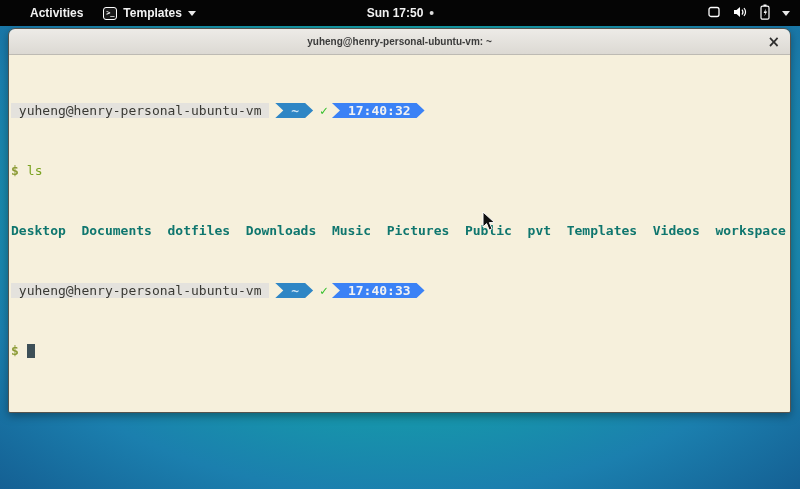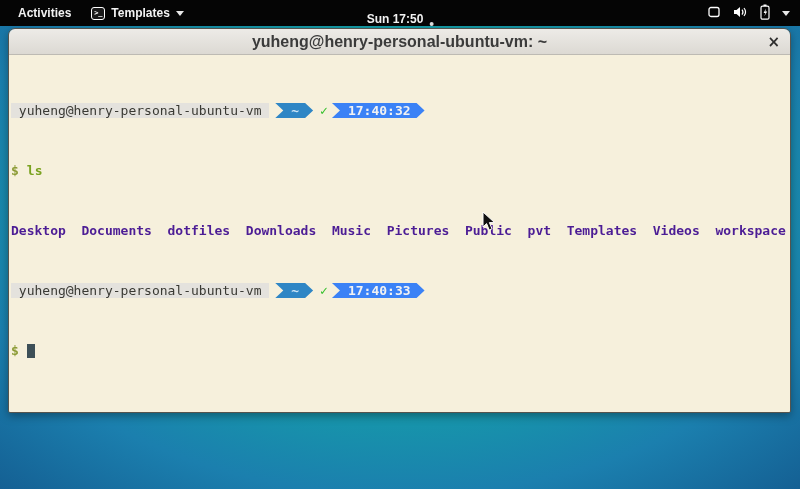--- a/index.html
+++ b/index.html
@@ -9,56 +9,56 @@
     background: radial-gradient(75% 80% at 50% 42%, #1cc0a0 0%, #13a7a8 38%, #1b7fae 74%, #145e92 100%);
     font-family:"Liberation Sans", sans-serif;
   }
 
   
   .topbar {
     position:absolute; top:0; left:0; width:800px; height:26px;
     background:#050505; color:#f2f2f2; display:flex; align-items:center;
     font-size:12px; font-weight:700; z-index:30;
   }
-  .tb-left { display:flex; align-items:center; gap:16px; padding-left:14px; }
+  .tb-left { display:flex; align-items:center; gap:16px; padding-left:26px; }
   .activities { padding:2px 4px; cursor:pointer; }
   .appmenu { display:flex; align-items:center; gap:6px; cursor:pointer; }
   .term-icon {
     width:14px; height:13px; border:1px solid #fff; border-radius:3px;
     background:#1a1a1a; color:#fff; font-size:7px; line-height:11px;
     display:inline-flex; align-items:center; justify-content:center;
     font-family:"DejaVu Sans Mono", monospace;
   }
   .chev-down {
     width:0; height:0; border-left:4px solid transparent; border-right:4px solid transparent;
     border-top:5px solid #e8e8e8; display:inline-block;
   }
   .tb-center {
     position:absolute; left:50%; top:0; transform:translateX(-50%);
-    height:26px; display:flex; align-items:flex-end; gap:6px; cursor:pointer;
+    height:26px; display:flex; align-items:center; gap:6px; cursor:pointer;
   }
   .notif-dot { width:4px; height:4px; border-radius:50%; background:#dcdcdc; }
   .tb-right {
     margin-left:auto; display:flex; align-items:center; gap:11px; padding-right:10px; cursor:pointer; height:26px;
   }
 
   
   .window {
     position:absolute; left:8px; top:28px; width:783px; height:385px;
     border:1px solid #55544e; border-radius:7px 7px 2px 2px;
     box-shadow:0 3px 10px rgba(0,0,0,0.35);
     display:flex; flex-direction:column; z-index:10; overflow:hidden;
   }
   .titlebar {
     position:relative; height:26px; flex:0 0 26px;
     background:linear-gradient(#edebe7, #dcd9d3);
     border-bottom:1px solid #bdbab3;
     display:flex; align-items:center; justify-content:center;
   }
-  .titlebar .title { font-size:16px; font-weight:700; color:#3b3b3b; }
+  .titlebar .title { font-size:10px; font-weight:700; color:#3b3b3b; }
   .close-btn {
     position:absolute; right:10px; top:50%; transform:translateY(-50%);
     font-size:15px; font-weight:700; color:#2e2e2e; line-height:14px; cursor:pointer;
     font-family:"DejaVu Sans", sans-serif;
   }
 
   .term {
     flex:1; background:#f6f0dc; padding:3px 2px 0 2px;
     font-family:"DejaVu Sans Mono", monospace; font-size:13px; line-height:15px;
     color:#3a3a34; white-space:pre; cursor:text;
@@ -69,22 +69,22 @@
   .pl {
     height:15px; display:inline-flex; align-items:center;
     clip-path:polygon(0 0, calc(100% - 8px) 0, 100% 50%, calc(100% - 8px) 100%, 0 100%, 8px 50%);
     padding:0 14px 0 16px; font-weight:700;
   }
   .pl.blue { background:#2f86c5; color:#cfe6f7; margin-left:6px; }
   .pl.dark { background:#3b82f6; color:#f2f2f2; margin-left:4px; }
   .check { color:#35c02c; font-weight:900; margin-left:7px; font-size:13px; }
 
   .psym { color:#8a9a33; font-weight:700; }
-  .cmd { color:#7aa21f; margin-left:8px;font-weight:bold; }
-  .listing { color:#4c1d95; font-weight:700; }
+  .cmd { color:#7aa21f; margin-left:8px; }
+  .listing { color:#0f766e; font-weight:700; }
   .cursor-block { display:inline-block; width:8px; height:14px; background:#3d4f57; margin-left:8px; vertical-align:middle; }
 
   
   .mouse { position:absolute; left:482px; top:211px; z-index:50; pointer-events:none; }
 </style>
 </head>
 <body>
 
 <div class="screen">
 

